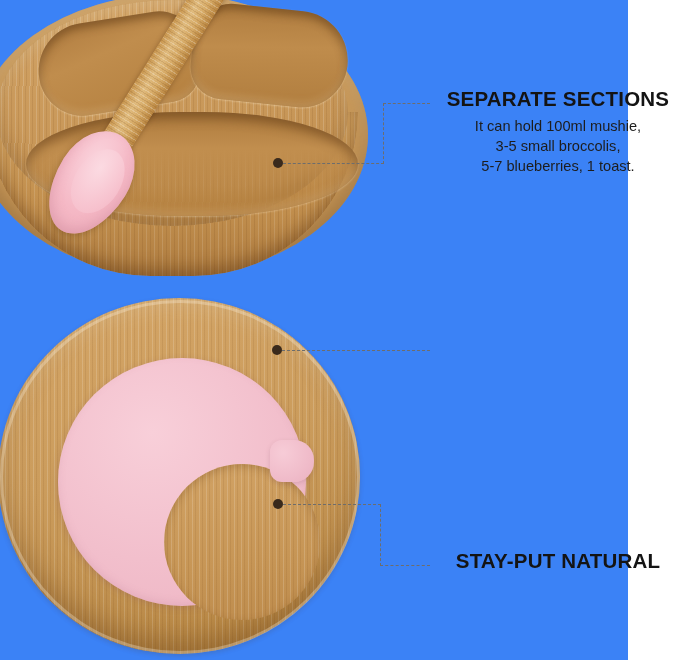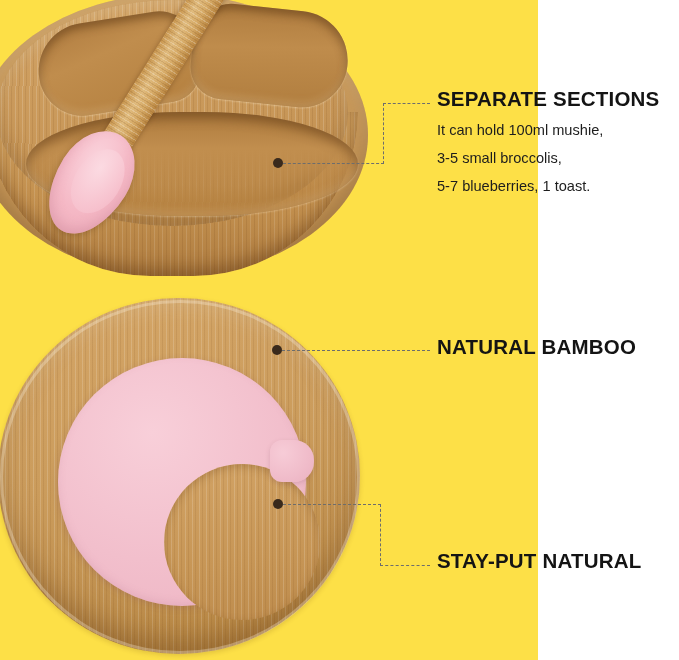--- a/index.html
+++ b/index.html
@@ -4,39 +4,39 @@
 <title>Bamboo Baby Plate Feature Infographic</title>
 <style>
   html,body{margin:0;padding:0;}
   body{
     width:679px;height:660px;
     background:#ffffff;
     font-family:"Liberation Sans", sans-serif;
     overflow:hidden;
     position:relative;
   }
-  .page{position:absolute;left:0;top:0;width:538px;height:660px;background:#fde047;}
+  .page{position:absolute;left:0;top:0;width:628px;height:660px;background:#3b82f6;text-align:center;}
 
   
   .callout{position:absolute;}
   .callout h2{
     margin:0 0 6px 0;
     font-family:"Liberation Sans", sans-serif;
     font-weight:bold;
     font-size:20.5px;
     letter-spacing:.2px;
     color:#141414;
     white-space:nowrap;
     line-height:1.05;
   }
   .callout p{
     margin:0;
     font-family:"Liberation Sans", sans-serif;
     font-size:14.6px;
-    line-height:28px;
+    line-height:20px;
     color:#1d1d1d;
     white-space:pre-line;
   }
 
   
   .dash-h{position:absolute;height:0;border-top:1.6px dashed #6d6d6d;}
   .dash-v{position:absolute;width:0;border-left:1.6px dashed #6d6d6d;}
   .dot{position:absolute;border-radius:50%;background:#3a2a1c;}
 
   
@@ -222,21 +222,20 @@
     <h2>SEPARATE SECTIONS</h2>
     <p>It can hold 100ml mushie,
 3-5 small broccolis,
 5-7 blueberries, 1 toast.</p>
   </div>
 
   <div class="dot" style="left:272px;top:345px;width:10px;height:10px;"></div>
   <div class="dash-h" style="left:282px;top:350px;width:148px;"></div>
 
   <div class="callout" style="left:437px;top:336px;width:242px;">
-    <h2>NATURAL BAMBOO</h2>
   </div>
 
   <div class="dot" style="left:273px;top:499px;width:10px;height:10px;"></div>
   <div class="dash-h" style="left:283px;top:504px;width:98px;"></div>
   <div class="dash-v" style="left:380px;top:504px;height:62px;"></div>
   <div class="dash-h" style="left:380px;top:565px;width:50px;"></div>
 
   <div class="callout" style="left:437px;top:550px;width:242px;">
     <h2>STAY-PUT NATURAL</h2>
   </div>

